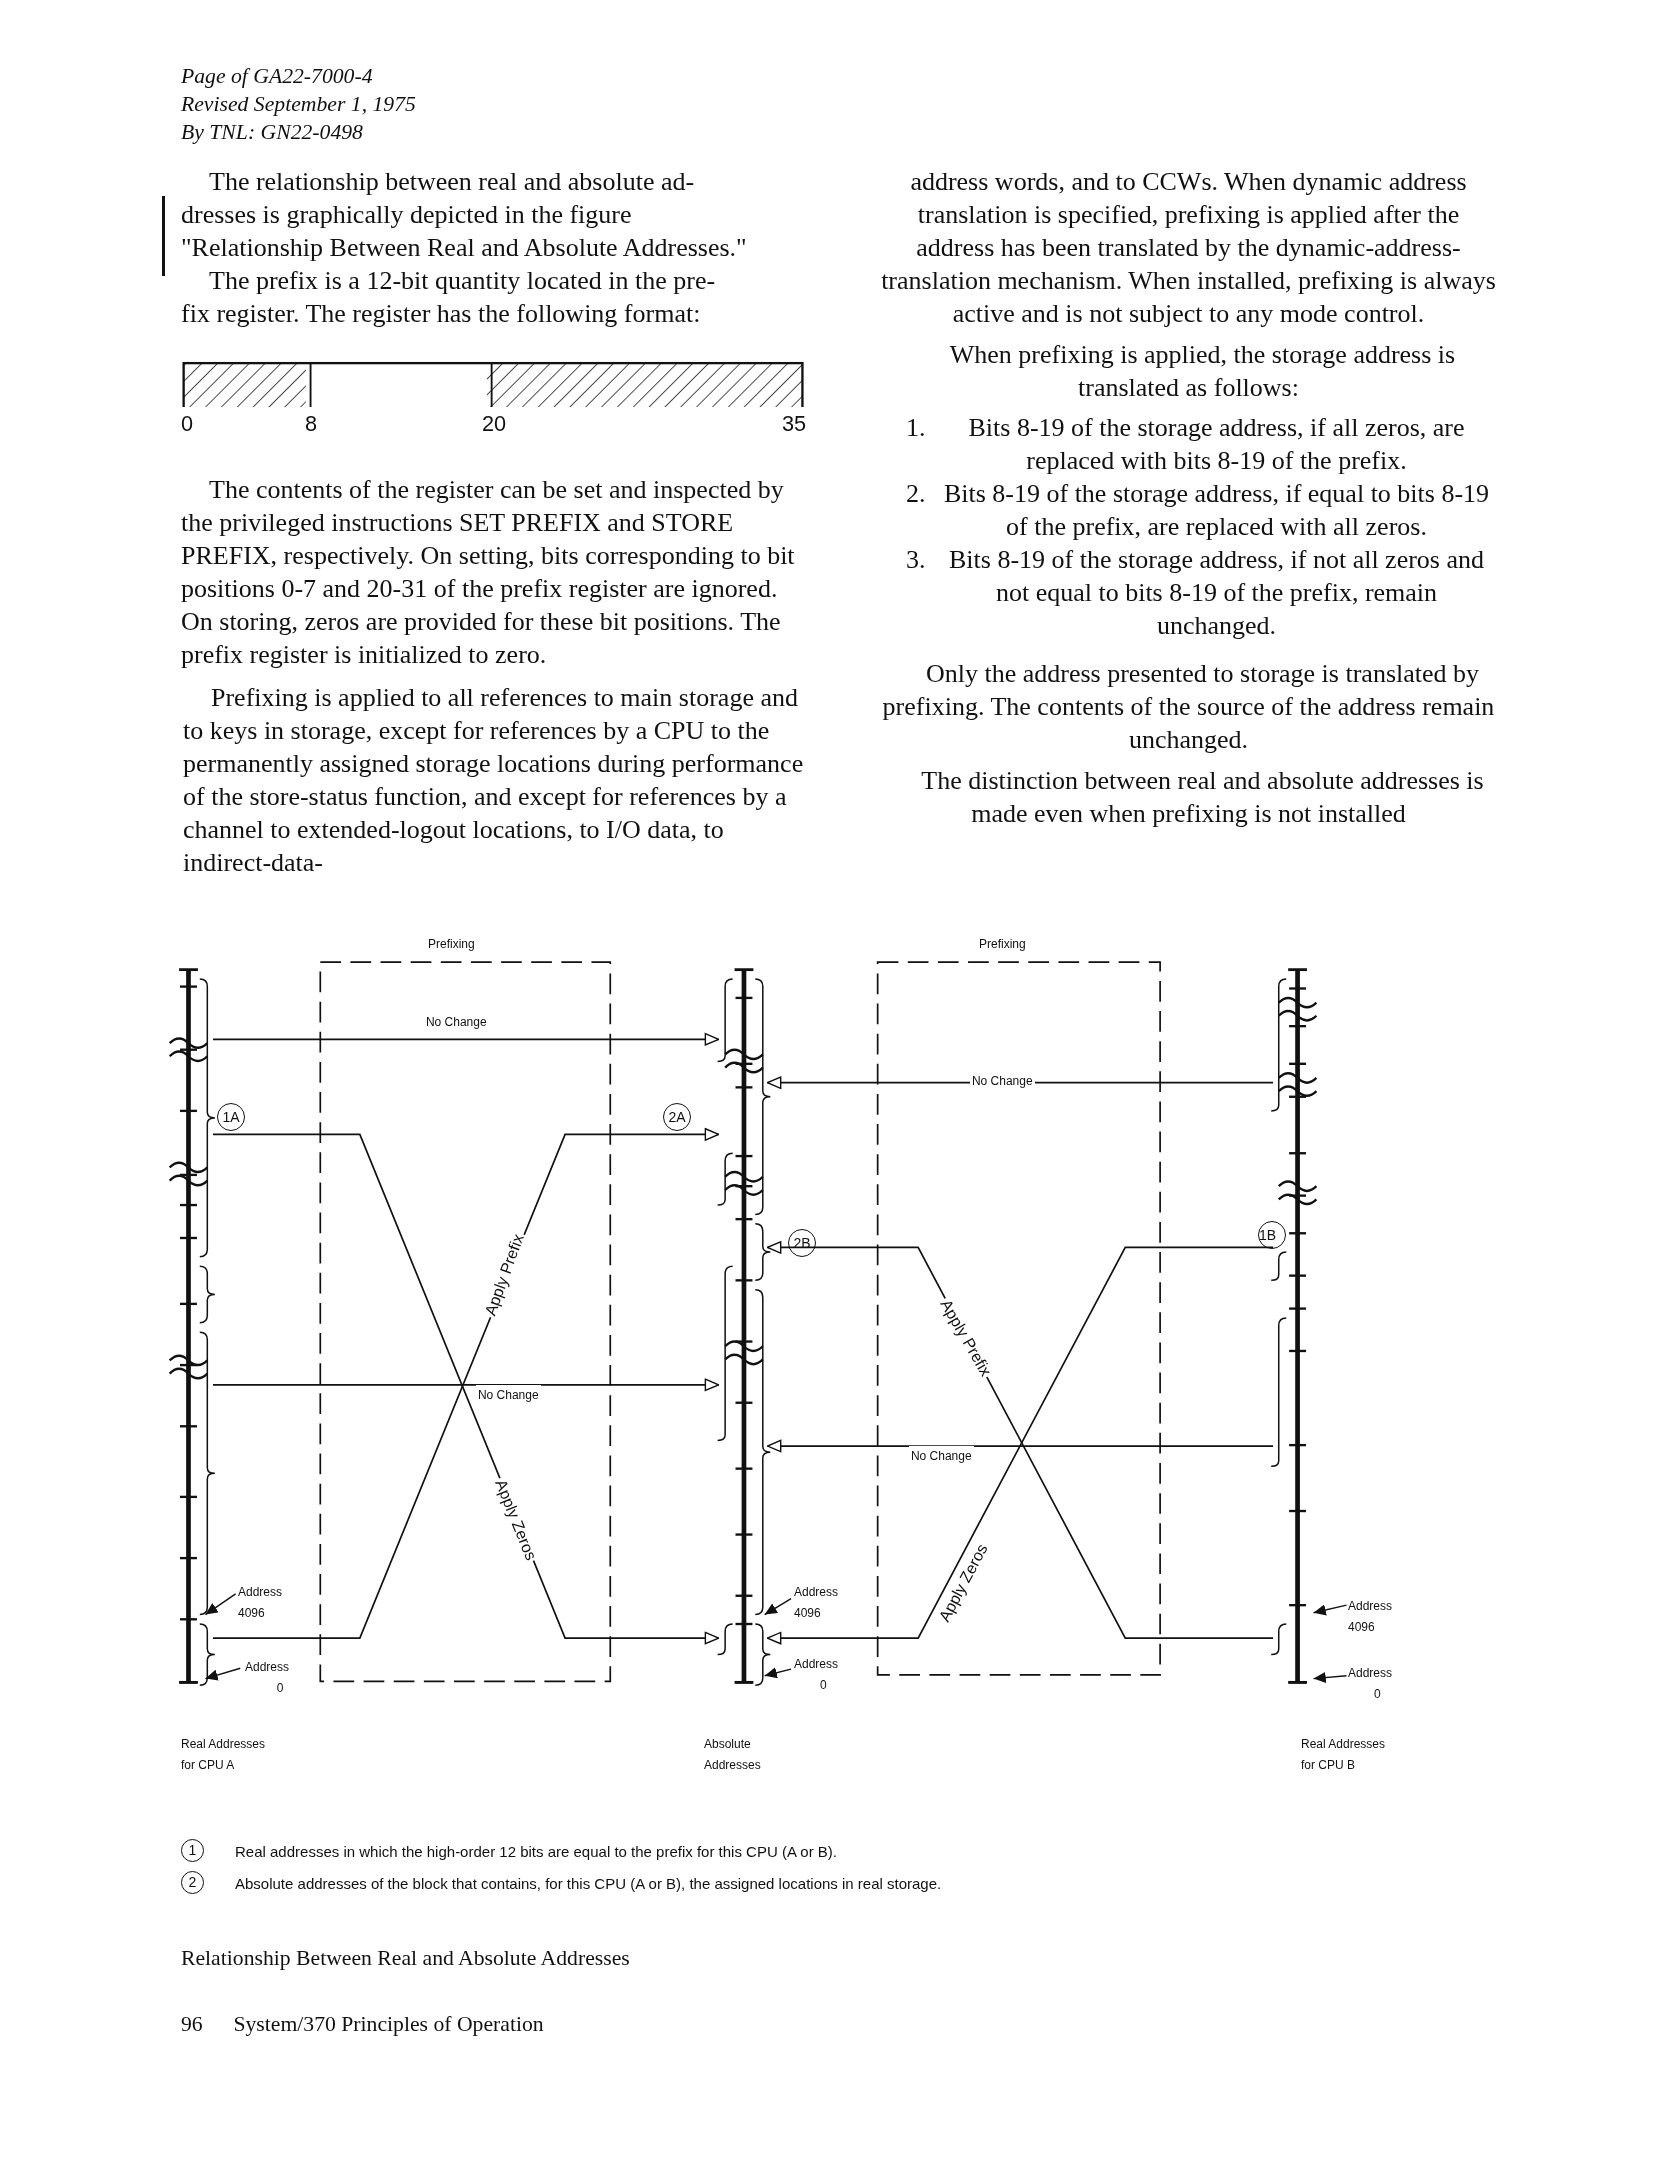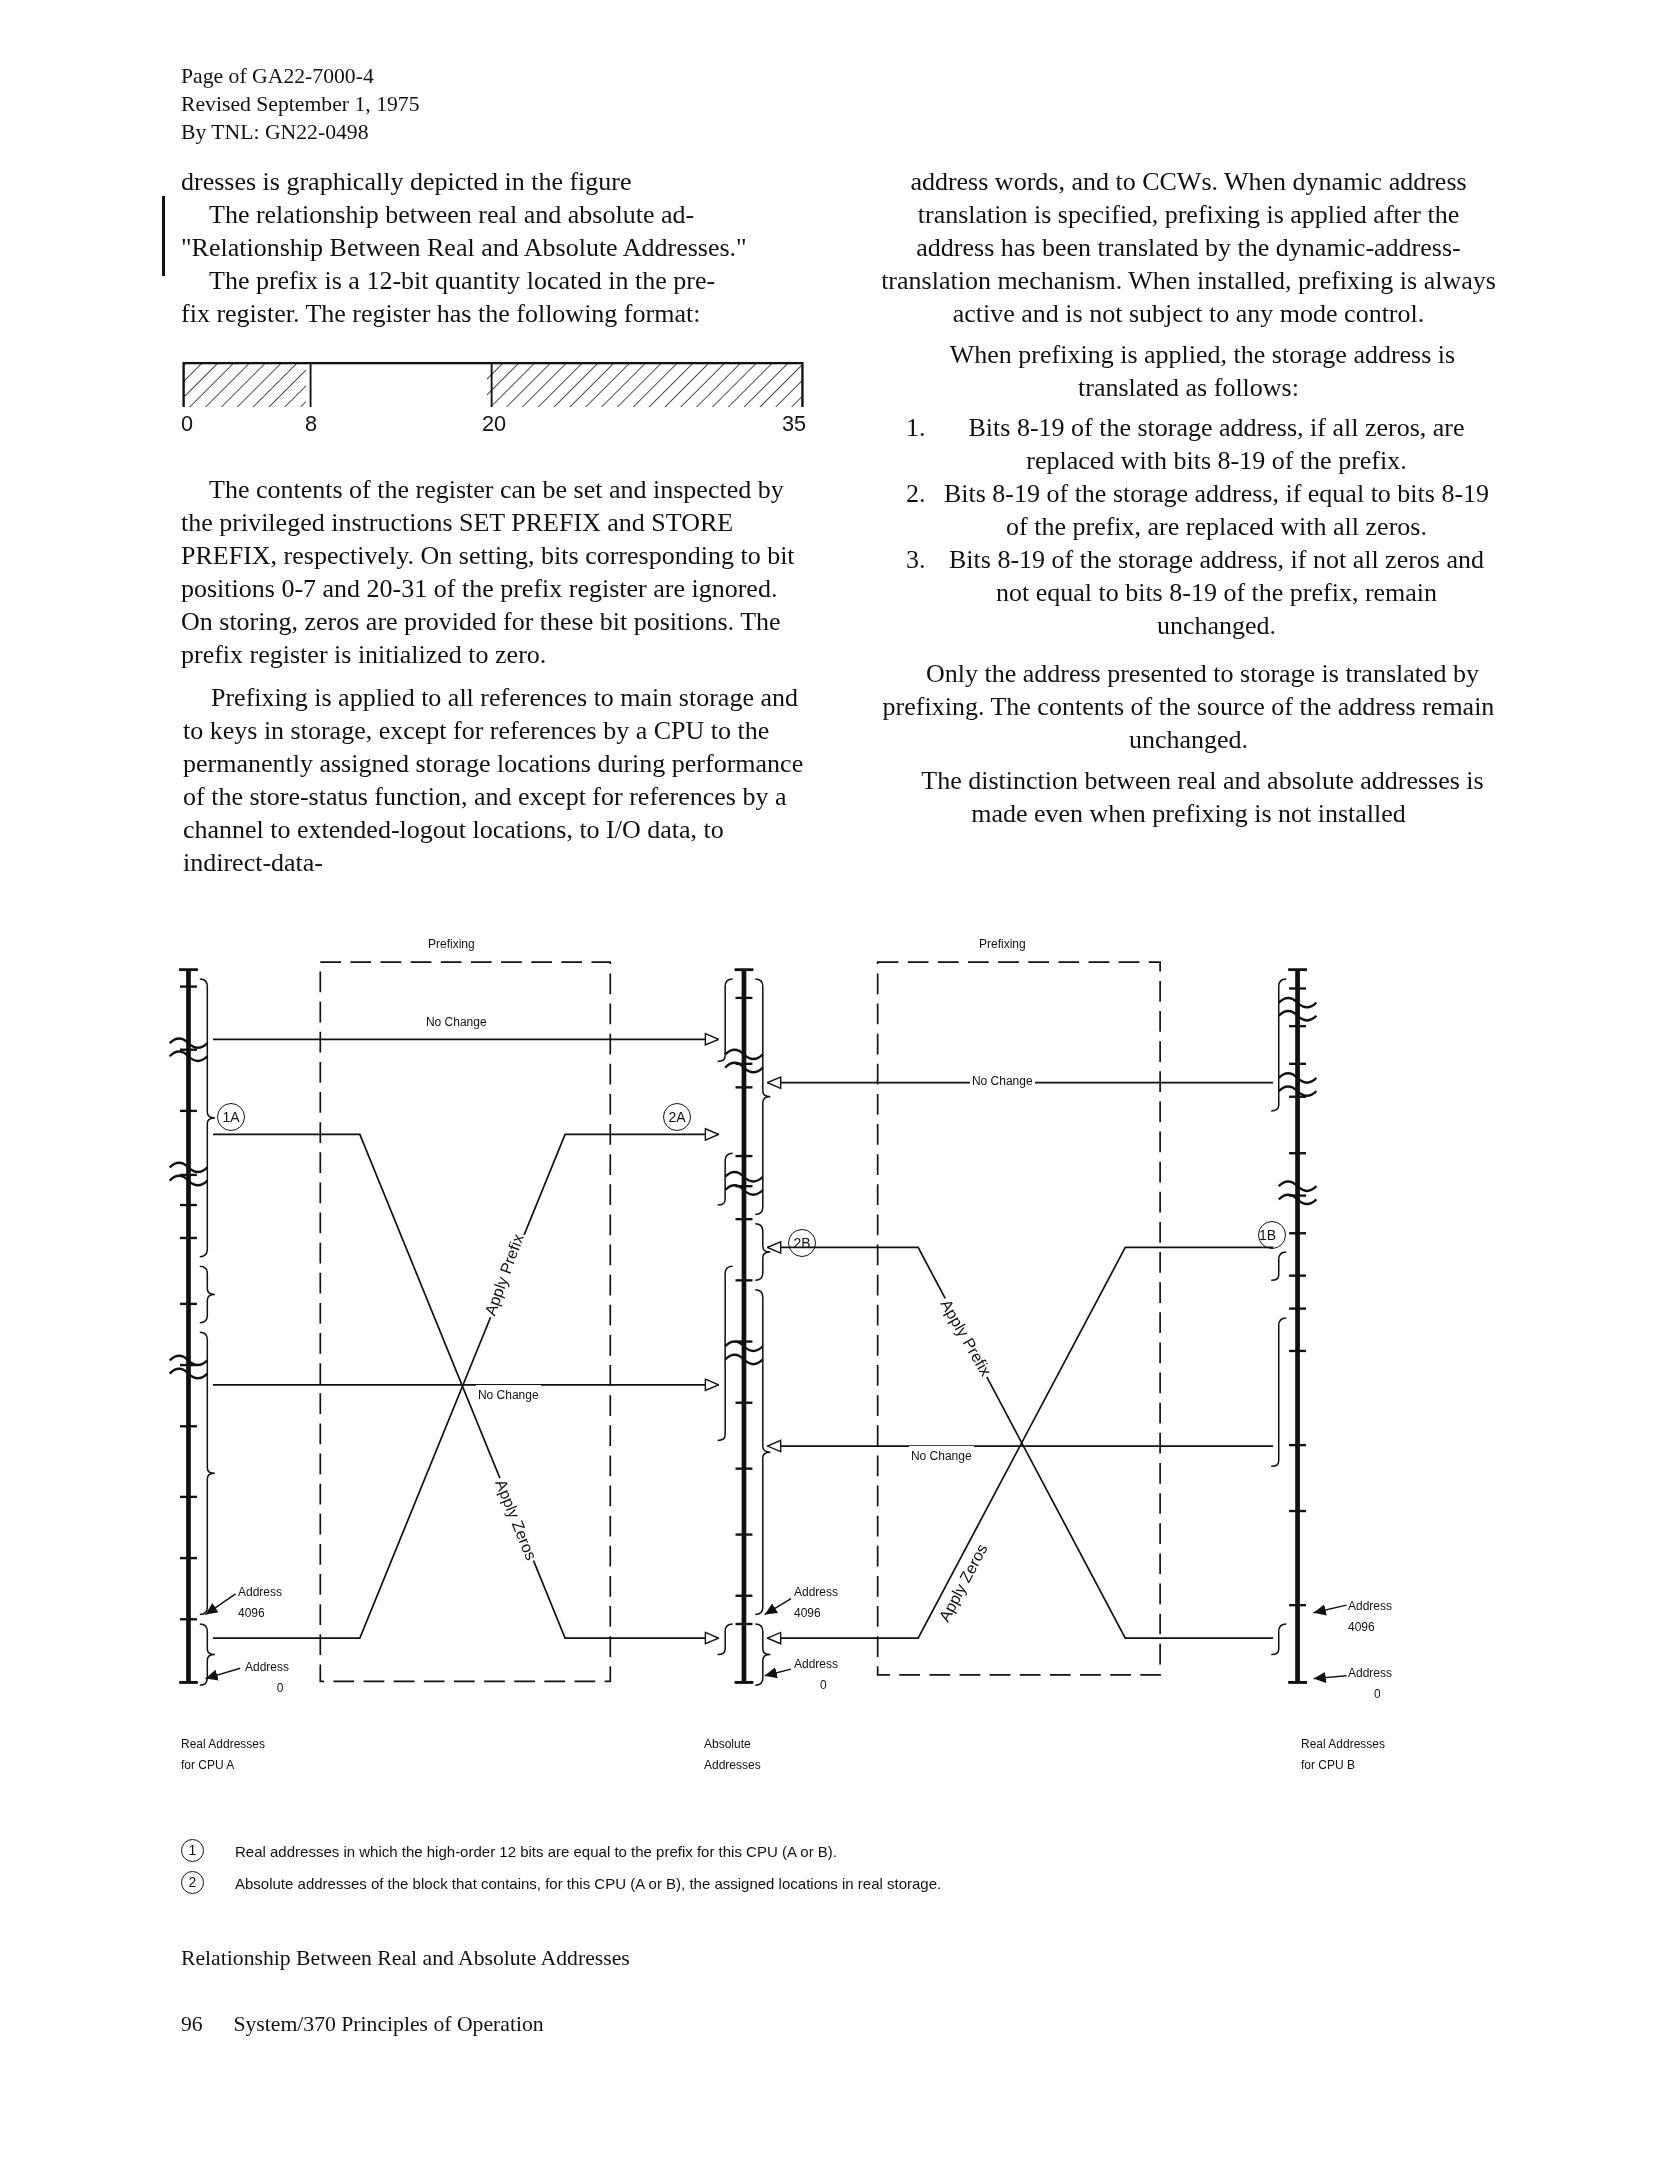--- a/index.html
+++ b/index.html
@@ -1,21 +1,21 @@
 <!DOCTYPE html>
 <html style="font-size:15px"><head>
 <meta charset="utf-8">
 <style>
   html, body { margin: 0; padding: 0; background: #ffffff; }
   body { width: 1680px; height: 2174px; position: relative; overflow: hidden; color: #111; }
   .serif { font-family: "Liberation Serif", "DejaVu Serif", serif; }
   .sans { font-family: "Liberation Sans", "DejaVu Sans", sans-serif; }
 
   #header { position: absolute; left: 181px; top: 62px; font-size: 21.7px; line-height: 28px; }
-  #header div { white-space: nowrap; }
+  #header div { white-space: nowrap; font-style: italic; }
 
   .col { position: absolute; font-size: 26px; line-height: 33px; }
   #col-left { left: 181px; top: 165px; width: 626px; }
   #col-right { left: 878px; top: 165px; width: 621px; text-align: center; }
   .para { margin: 0 0 0 0; text-indent: 28px; }
   .para.noindent { text-indent: 0; }
   .para-gap { height: 7.5px; }
   .list-item { position: relative; padding-left: 56px; text-indent: 0; }
   .list-item .num { position: absolute; left: 28px; top: 0; }
 
@@ -44,22 +44,22 @@
 <div id="header" class="serif">
   <div>Page of GA22-7000-4</div>
   <div>Revised September 1, 1975</div>
   <div>By TNL: GN22-0498</div>
 </div>
 
 <div id="change-bar"></div>
 
 <div id="col-left" class="col serif">
   <div class="para">
+    <div>The relationship between real and absolute ad-</div>
     <div style="text-indent:0">dresses is graphically depicted in the figure</div>
-    <div>The relationship between real and absolute ad-</div>
     <div style="text-indent:0">"Relationship Between Real and Absolute Addresses."</div>
   </div>
   <div class="para">
     <div>The prefix is a 12-bit quantity located in the pre-</div>
     <div style="text-indent:0">fix register. The register has the following format:</div>
   </div>
   <div style="height:143px"></div>
   <p class="para" style="margin:0">The contents of the register can be set and inspected by the privileged instructions SET PREFIX and STORE PREFIX, respectively. On setting, bits corresponding to bit positions 0-7 and 20-31 of the prefix register are ignored. On storing, zeros are provided for these bit positions. The prefix register is initialized to zero.</p>
   <div class="para-gap"></div>
   <p class="para" style="margin:2px">Prefixing is applied to all references to main storage and to keys in storage, except for references by a CPU to the permanently assigned storage locations during performance of the store-status function, and except for references by a channel to extended-logout locations, to I/O data, to indirect-data-</p>

